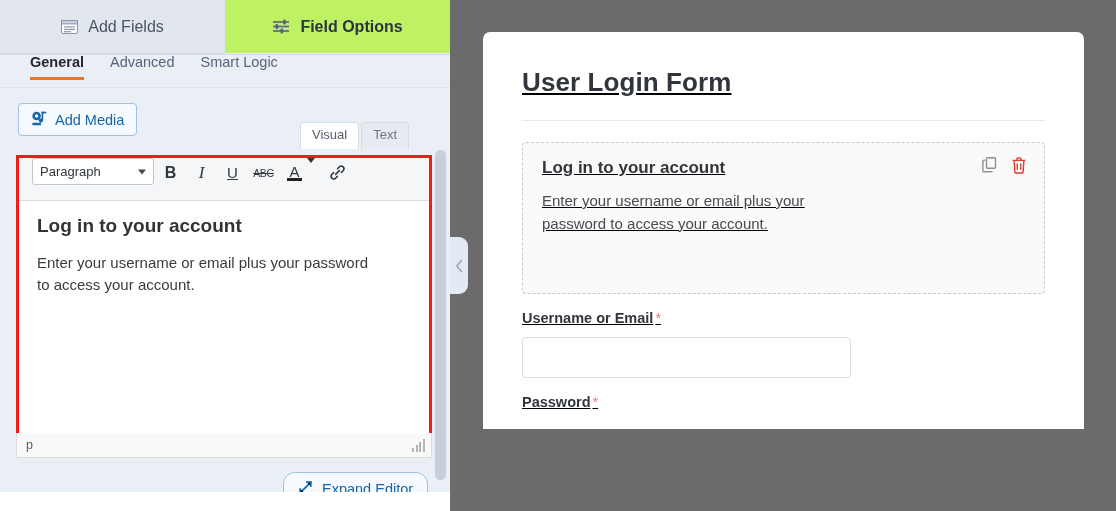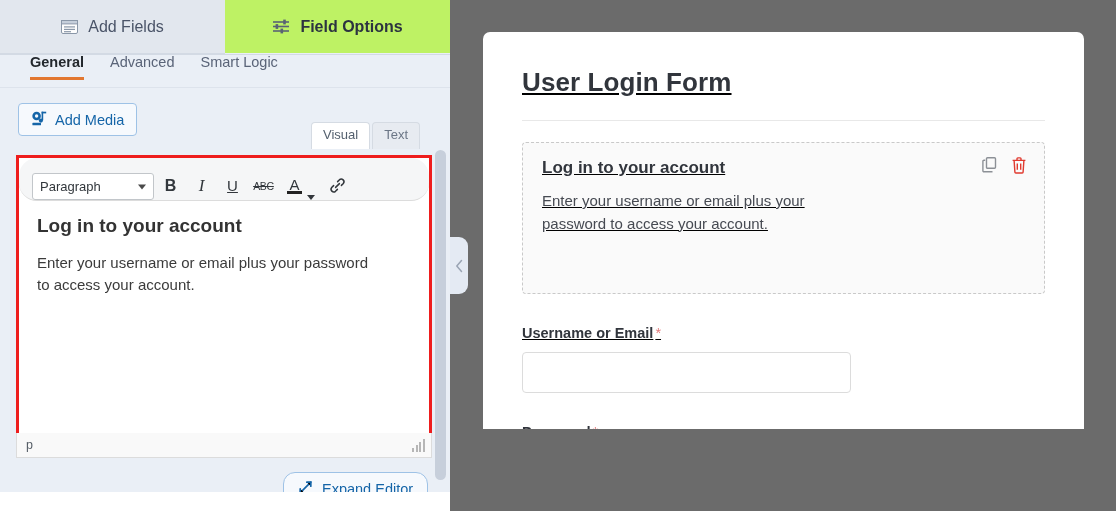--- a/index.html
+++ b/index.html
@@ -68,21 +68,21 @@
     height:33px; padding:0 12px;
     background:#f6f9fd;
     border:1px solid #9ec2e6;
     border-radius:4px;
     color:#1565a8; font-size:14.5px;
     cursor:pointer;
   }
 
   
   #vt-tabs {
-    position:absolute; right:30px; top:122px;
+    position:absolute; right:41px; top:122px;
     display:flex; gap:2px; align-items:center;
   }
   .vt-tab {
     font-size:13px; color:#6b7686;
     padding:5px 11px 6px 11px;
     border:1px solid #d5dbe3;
     border-bottom:none;
     border-radius:4px 4px 0 0;
     background:#e7ebf1;
     cursor:pointer;
@@ -96,22 +96,22 @@
     width:416px; height:292px;
     border:3px solid #ee1d1d;
     background:#ffffff;
   }
 
   
   #editor-toolbar {
     height:43px;
     background:#f5f6f7;
     border-bottom:1px solid #dcdcdc;
-    display:flex; align-items:flex-end;
-    padding-left:13px; gap:2px;border-radius:18px;
+    display:flex; align-items:flex-start;
+    padding-left:13px; gap:2px;
   }
   #format-select {
     width:122px; height:27px;
     background:#fff;
     border:1px solid #c2c6ca;
     border-radius:3px;
     display:flex; align-items:center;
     padding:0 7px;
     font-size:13px; color:#32373c;
     position:relative; cursor:pointer;
@@ -248,21 +248,21 @@
     font-size:15px; color:#464a52; line-height:1.5; margin:0; max-width:330px;
   }
   #block-actions {
     position:absolute; right:17px; top:14px;
     display:flex; align-items:center; gap:12px;
   }
   .block-act { cursor:pointer; display:flex; }
 
   .field-label {
     font-size:14.5px; font-weight:bold; color:#31353c;
-    margin:31px 0 11px 0;
+    margin:16px 0 11px 0;
   }
   .req { color:#e27c7c; font-weight:normal; margin-left:2px; }
   .field-input {
     width:329px; height:41px;
     border:1px solid #dcdcdc; border-radius:4px;
     background:#fff; cursor:text;
   }
 </style>
 </head>
 <body>

